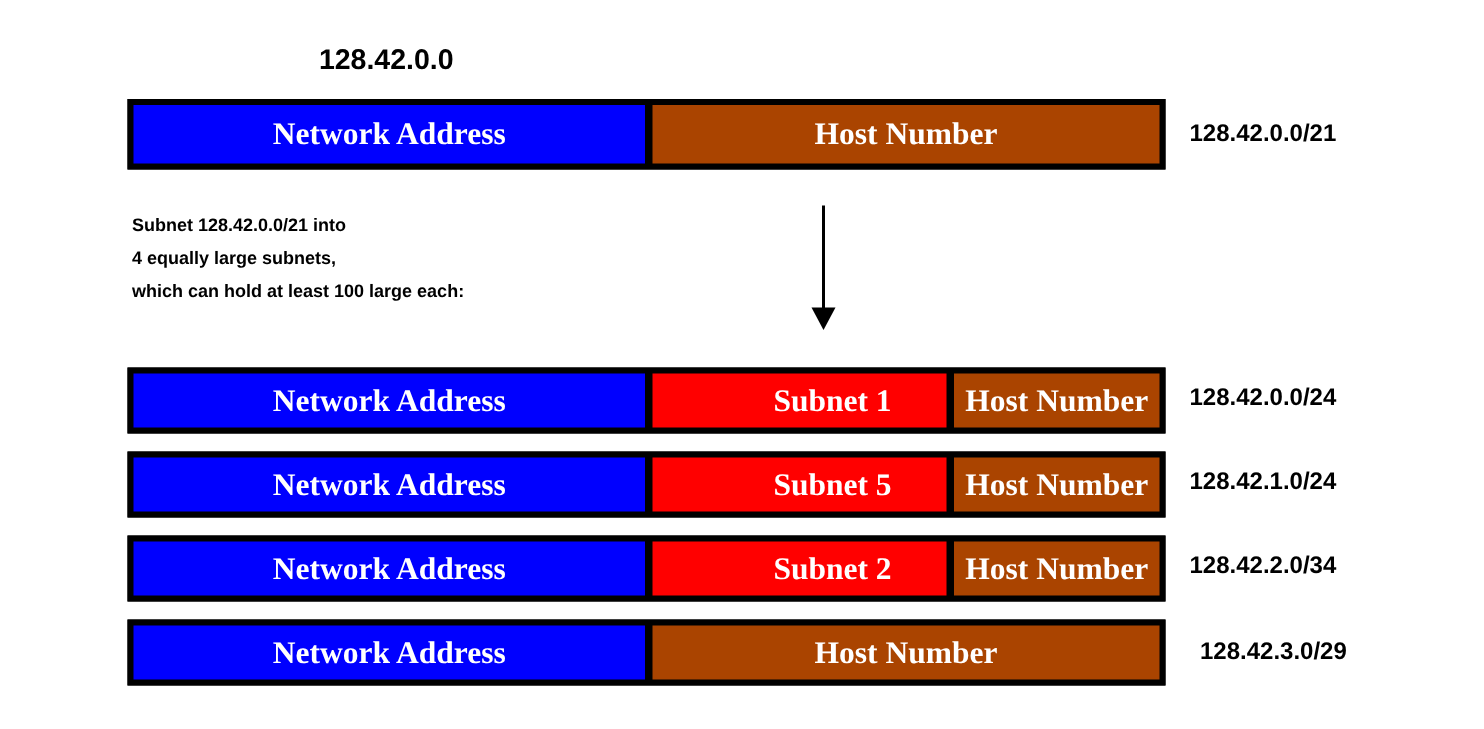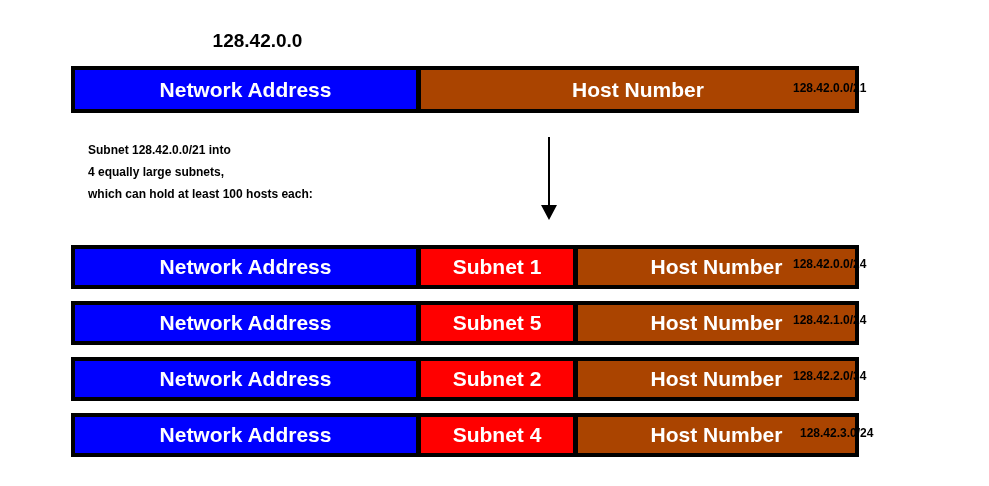--- a/index.html
+++ b/index.html
@@ -15,44 +15,45 @@
     color: #000000;
   }
   
   .top-label { position: absolute; top: 30px; font-size: 19px; text-align: center; }
   .net-top  { left: 85px;  width: 345px; }
   .host-top { left: 430px; width: 347px; }
 
   
   .bar {
     position: absolute;
-    left: 71px;
-    width: 788px;
+    left: 85px;
+    width: 692px;
     box-sizing: border-box;
     border: 4px solid var(--border, #000);
     background: var(--border, #000);
     display: flex;
     gap: 5px;
+    font-family: Liberation Serif, serif;
   }
   .orig { top: 66px; height: 47px; }
   .seg {
     display: flex;
     align-items: center;
     justify-content: center;
     color: var(--text_on_bar, #fff);
     font-size: 21px;
     white-space: nowrap;
     overflow: hidden;
   }
   .seg-network { width: 341px; background: var(--network, #0000FF); }
-  .seg-subnet  { width: 152px; background: var(--subnet, #FF0000); }
+  .seg-subnet  { width: 152px; background: var(--subnet, #FF0000); padding-left: 44px; }
   .seg-host    { flex: 1;      background: var(--host, #AA4400); }
 
   
-  .cidr { position: absolute; left: 793px; font-size: 12px; white-space: nowrap; }
+  .cidr { position: absolute; left: 793px; font-size: 16px; white-space: nowrap; }
   .cidr-orig { top: 81px; }
   .cidr1 { top: 257px; }
   .cidr2 { top: 313px; text-align: center; }
   .cidr3 { top: 369px; }
   .cidr4 { top: 426px; left: 800px; }
 
   
   .instruction { position: absolute; left: 88px; top: 139px; font-size: 12px; line-height: 22px; }
 
   
@@ -83,21 +84,21 @@
 
   <div class="bar orig">
     <div class="seg seg-network">Network Address</div>
     <div class="seg seg-host">Host Number</div>
   </div>
   <div class="cidr cidr-orig">128.42.0.0/21</div>
 
   <div class="instruction">
     <div>Subnet 128.42.0.0/21 into</div>
     <div>4 equally large subnets,</div>
-    <div>which can hold at least 100 hosts each:</div>
+    <div>which can hold at least 100 large each:</div>
   </div>
 
   <div>
     <div class="arrow-line"></div>
     <div class="arrow-head"></div>
   </div>
 
   <div class="bar row1">
     <div class="seg seg-network">Network Address</div>
     <div class="seg seg-subnet">Subnet 1</div>
@@ -114,18 +115,17 @@
 
   <div class="bar row3">
     <div class="seg seg-network">Network Address</div>
     <div class="seg seg-subnet">Subnet 2</div>
     <div class="seg seg-host">Host Number</div>
   </div>
   <div class="cidr cidr3">128.42.2.0/34</div>
 
   <div class="bar row4">
     <div class="seg seg-network">Network Address</div>
-    <div class="seg seg-subnet">Subnet 4</div>
     <div class="seg seg-host">Host Number</div>
   </div>
-  <div class="cidr cidr4">128.42.3.0/24</div>
+  <div class="cidr cidr4">128.42.3.0/29</div>
 
 </div>
 
 </body></html>

